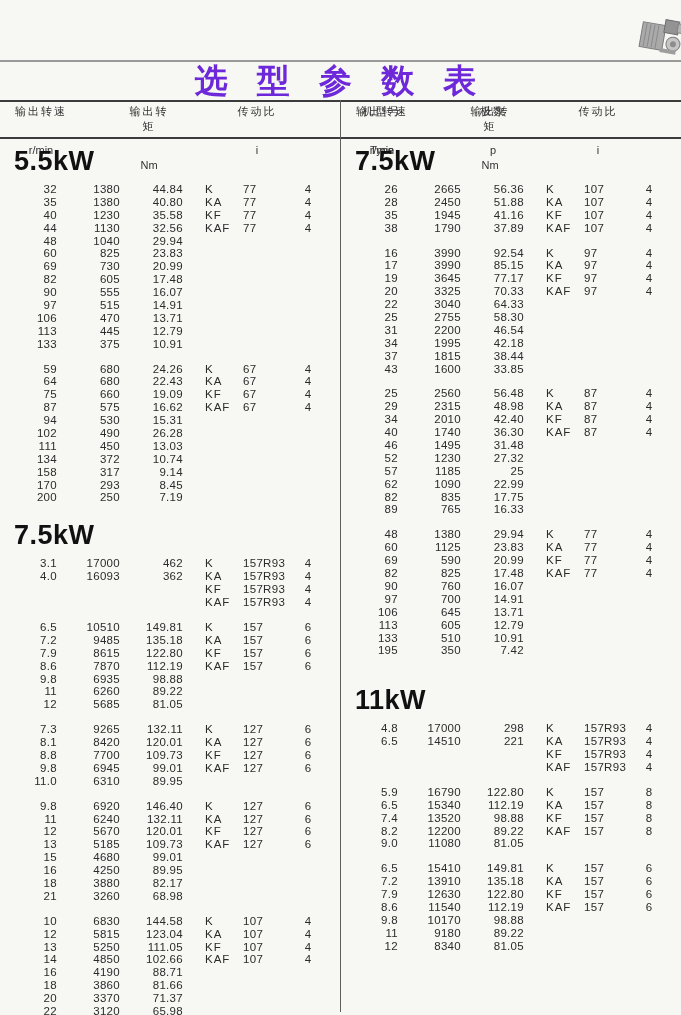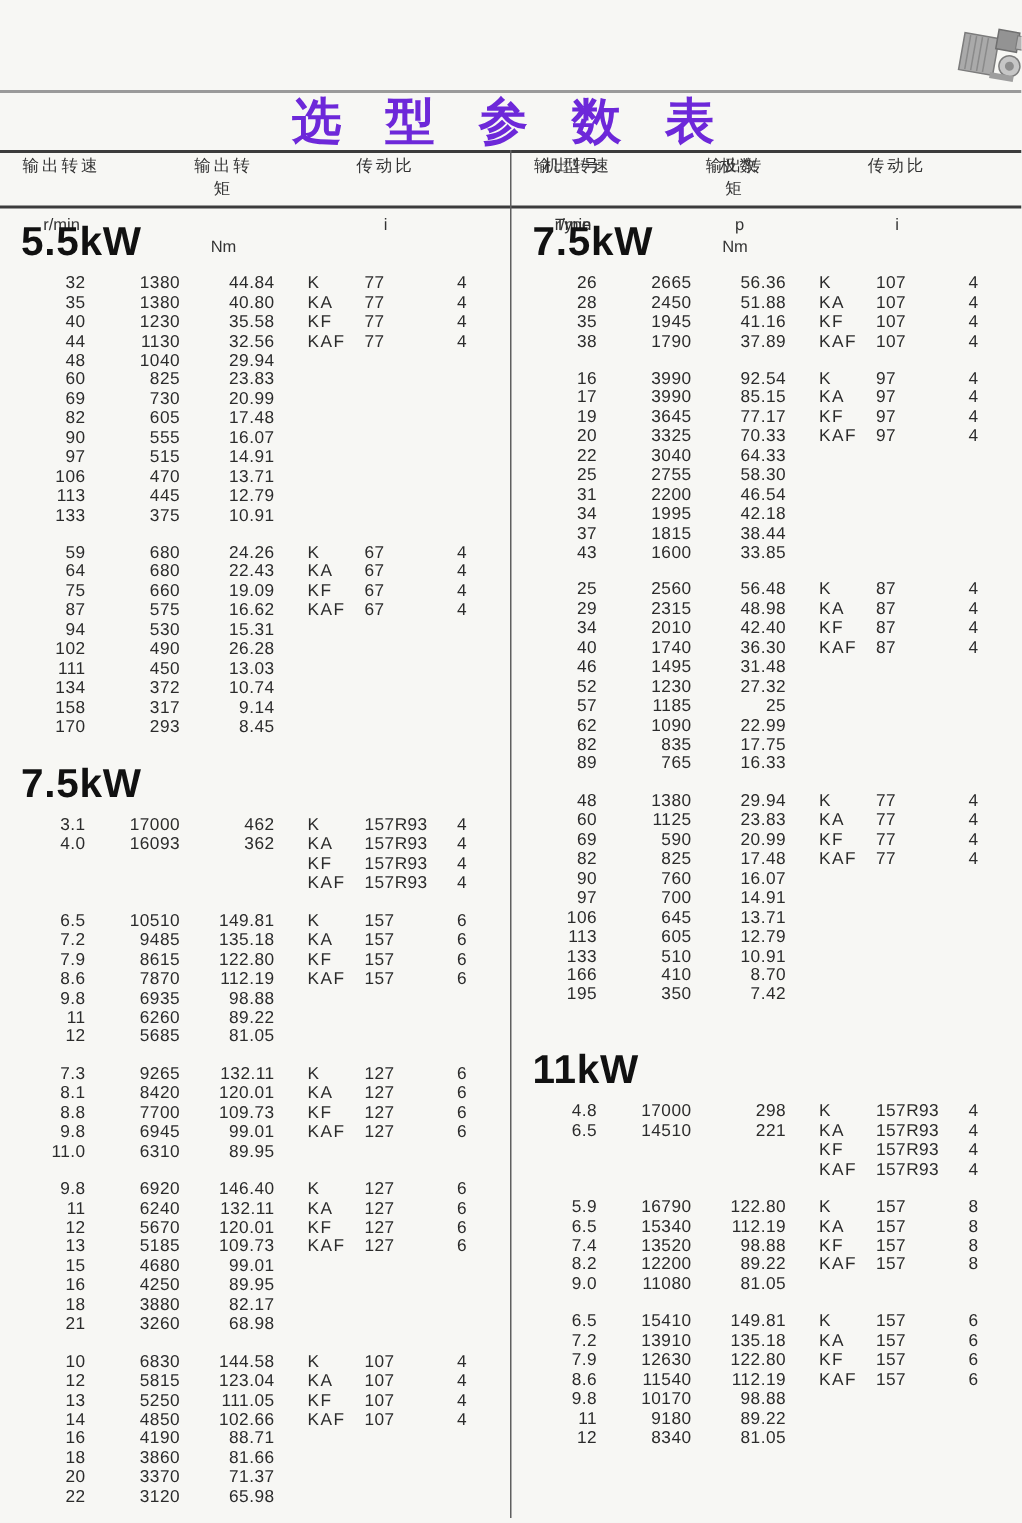--- a/index.html
+++ b/index.html
@@ -322,20 +322,28 @@
             <div class="c6"></div>
           </div>
           <div class="row">
             <div class="c1">170</div>
             <div class="c2">293</div>
             <div class="c3">8.45</div>
             <div class="c4"></div>
             <div class="c5"></div>
             <div class="c6"></div>
           </div>
+          <div class="row">
+            <div class="c1">200</div>
+            <div class="c2">250</div>
+            <div class="c3">7.19</div>
+            <div class="c4"></div>
+            <div class="c5"></div>
+            <div class="c6"></div>
+          </div>
         </div>
       </div>
       <div class="section">
         <div class="section-heading">7.5kW</div>
         <div class="block">
           <div class="row">
             <div class="c1">3.1</div>
             <div class="c2">17000</div>
             <div class="c3">462</div>
             <div class="c4">K</div>
@@ -869,28 +877,20 @@
           </div>
           <div class="row">
             <div class="c1">133</div>
             <div class="c2">510</div>
             <div class="c3">10.91</div>
             <div class="c4"></div>
             <div class="c5"></div>
             <div class="c6"></div>
           </div>
           <div class="row">
-            <div class="c1">166</div>
-            <div class="c2">410</div>
-            <div class="c3">8.70</div>
-            <div class="c4"></div>
-            <div class="c5"></div>
-            <div class="c6"></div>
-          </div>
-          <div class="row">
             <div class="c1">195</div>
             <div class="c2">350</div>
             <div class="c3">7.42</div>
             <div class="c4"></div>
             <div class="c5"></div>
             <div class="c6"></div>
           </div>
         </div>
       </div>
       <div class="section">

